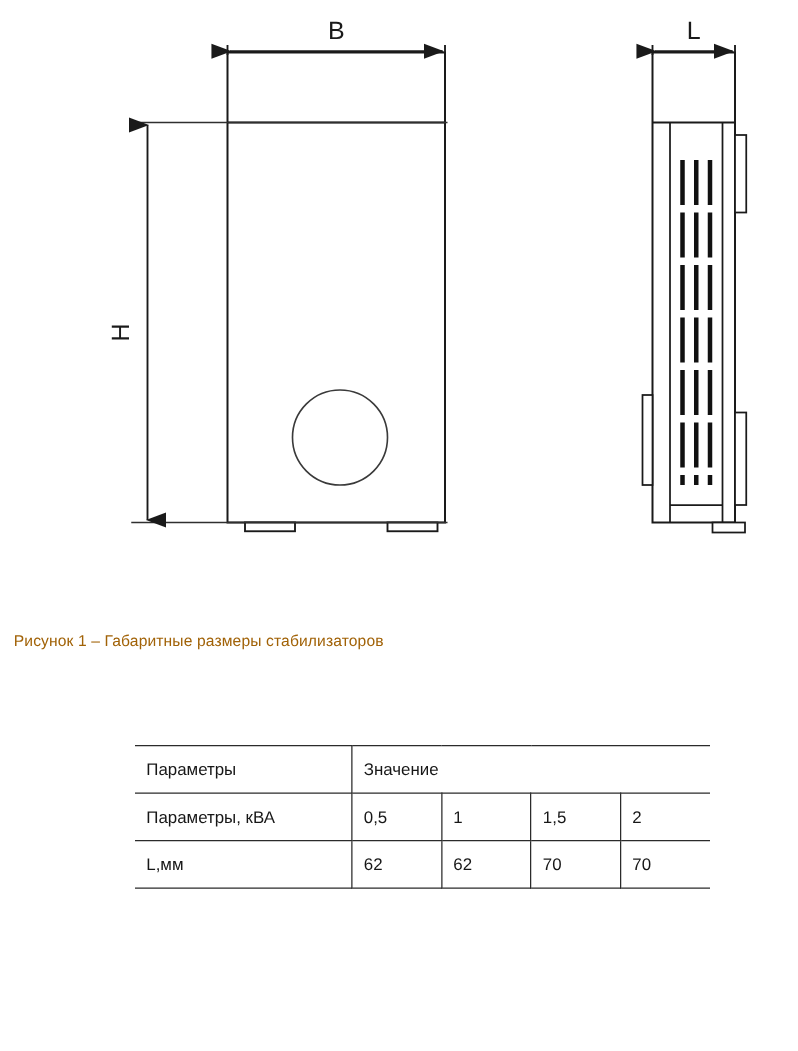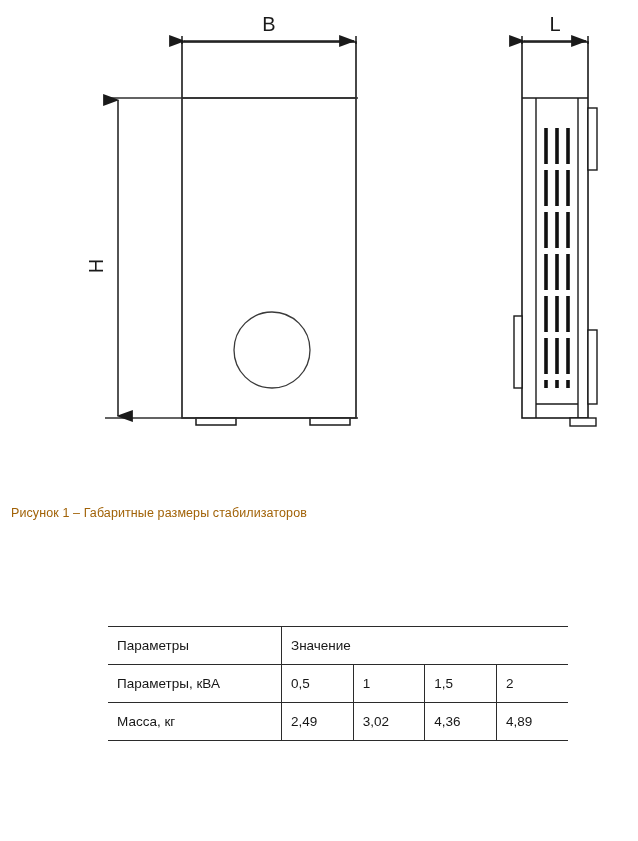--- a/index.html
+++ b/index.html
@@ -36,21 +36,21 @@
     font-size: 12.5px;
     letter-spacing: 0.1px;
     color: #a16207;
     white-space: nowrap;
   }
 
   
   #spec-table-wrap {
     position: absolute;
     left: 108px;
-    top: 626px;
+    top: 596px;
     width: 460px;
   }
   table#spec-table {
     border-collapse: collapse;
     width: 460px;
     table-layout: fixed;
     font-size: 13.5px;
     color: #171717;
   }
   table#spec-table td {
@@ -170,24 +170,24 @@
 
       <tr>
         <td>Параметры, кВА</td>
         <td class="col-v">0,5</td>
         <td class="col-v">1</td>
         <td class="col-v">1,5</td>
         <td class="col-v">2</td>
       </tr>
 
 
+      <tr>
+        <td>L,мм</td>
+        <td class="col-v">62</td>
+        <td class="col-v">62</td>
+        <td class="col-v">70</td>
+        <td class="col-v">70</td>
+      </tr>
 
 
-      <tr>
-        <td>Масса, кг</td>
-        <td class="col-v">2,49</td>
-        <td class="col-v">3,02</td>
-        <td class="col-v">4,36</td>
-        <td class="col-v">4,89</td>
-      </tr>
     </tbody>
   </table>
 </div>
 
 </body></html>

